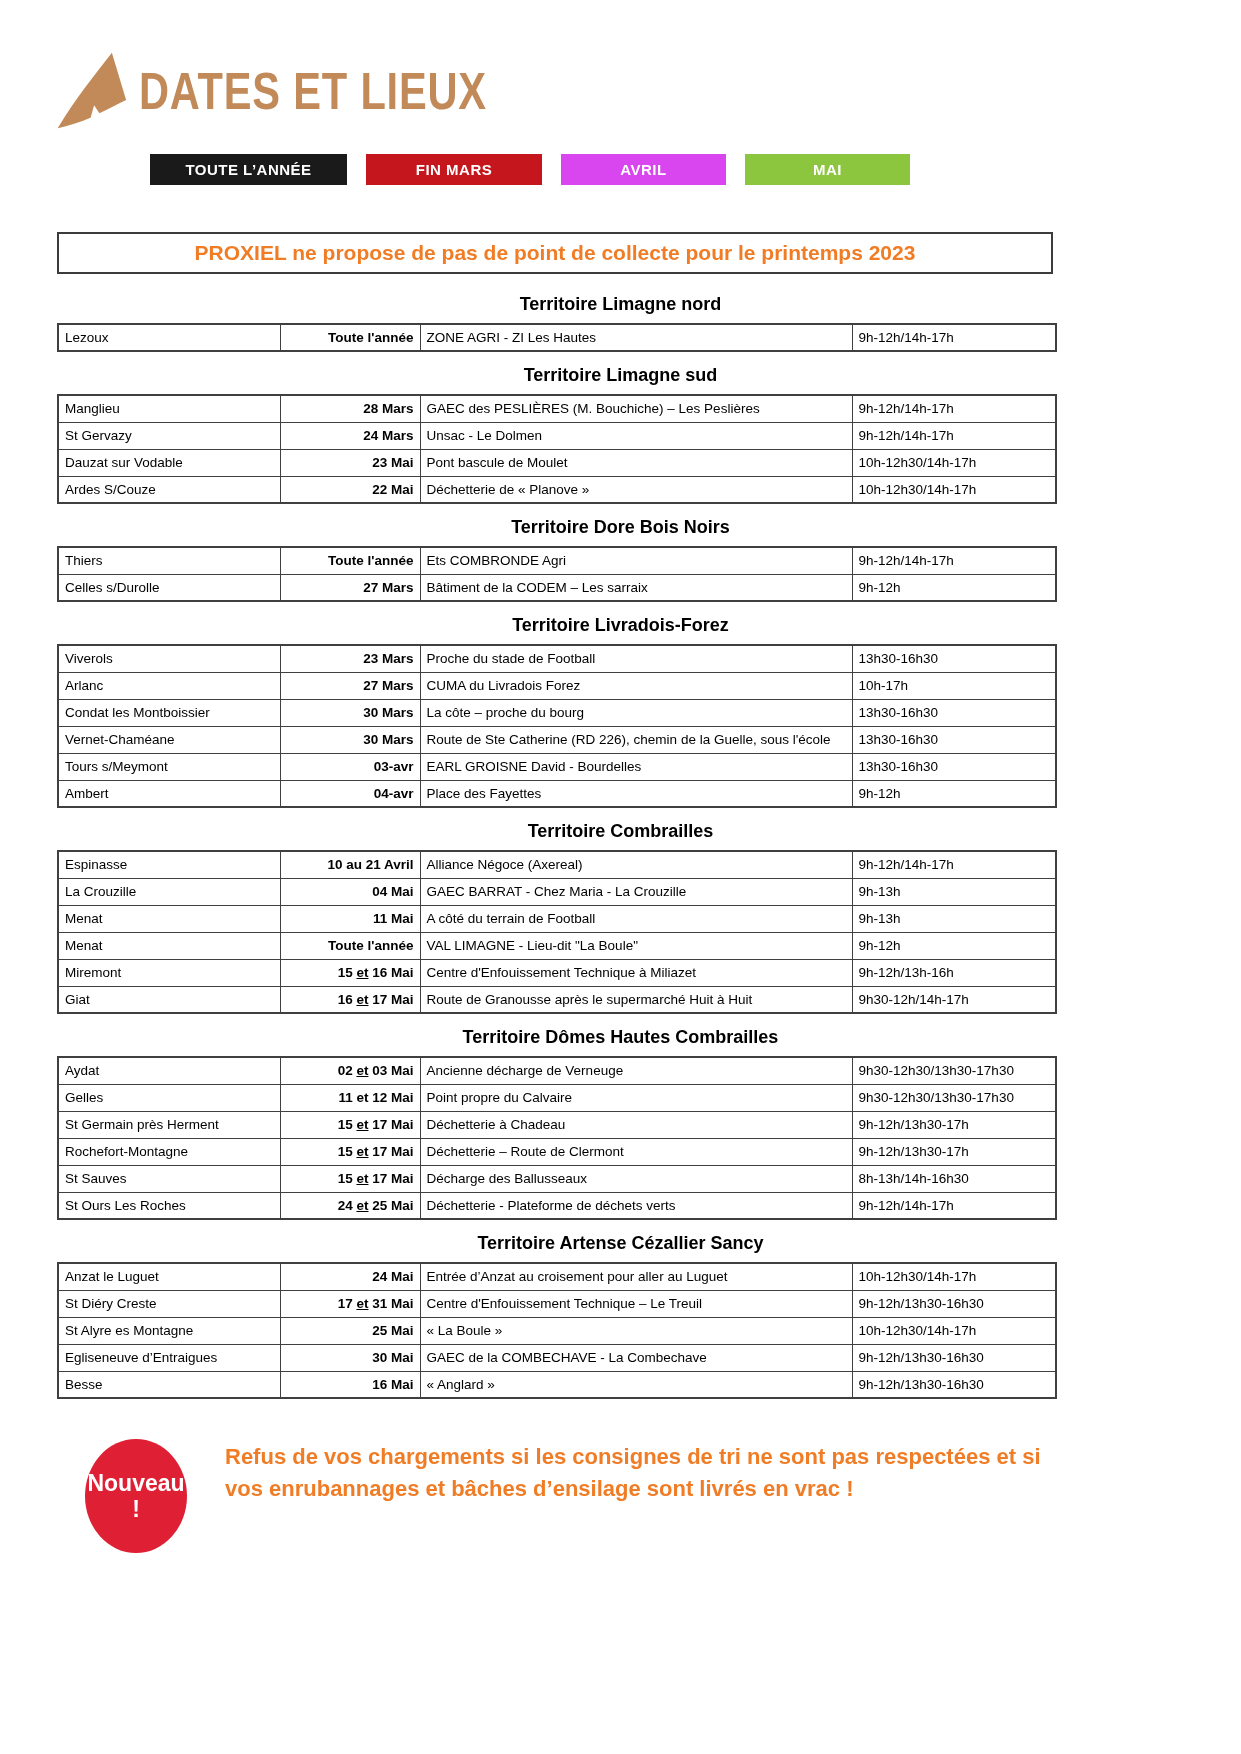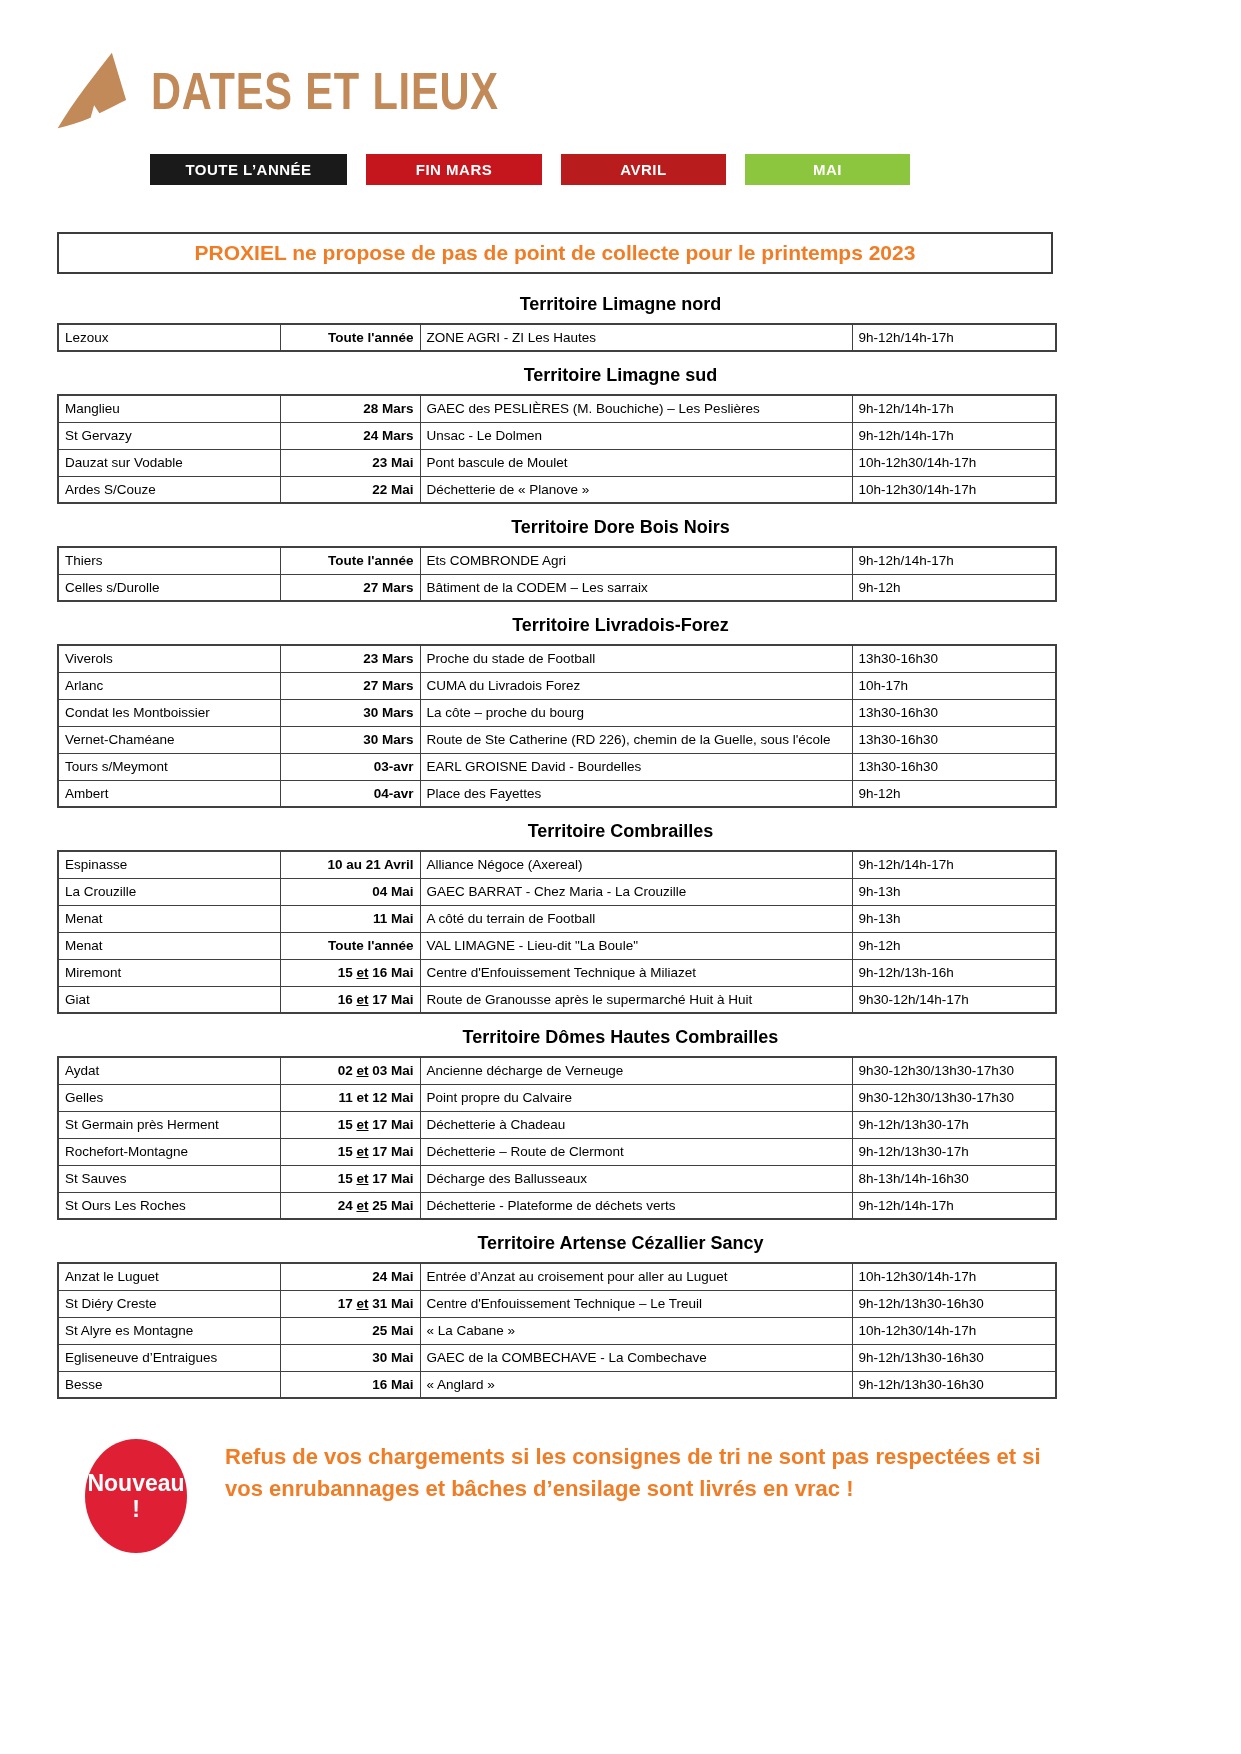--- a/index.html
+++ b/index.html
@@ -5,21 +5,21 @@
   * { box-sizing: border-box; }
   html, body { margin: 0; padding: 0; }
   body {
     width: 1241px; height: 1754px;
     background: #ffffff;
     font-family: "Liberation Sans", sans-serif;
     position: relative; overflow: hidden;
   }
 
   
-  .logo-row { display: flex; align-items: center; gap: 16px; padding: 50px 0 0 55px; }
+  .logo-row { display: flex; align-items: center; gap: 4px; padding: 50px 0 0 55px; }
   .logo-mark { width: 80px; height: 82px; flex: 0 0 auto; }
   .logo-title {
     font-size: 52px; font-weight: bold; color: #C18A58;
     transform: scaleX(0.80); transform-origin: left center;
     white-space: nowrap; letter-spacing: 1px;
   }
 
   
   .tabs { display: flex; gap: 19px; margin: 22px 0 0 150px; }
   .tab {
@@ -73,21 +73,21 @@
 <div class="logo-row">
   <svg class="logo-mark" viewBox="0 0 90 92" xmlns="http://www.w3.org/2000/svg">
     <path d="M3 88 C 22 56, 46 26, 64 3 L 80 56 C 72 60, 62 65, 50 71 L 44 62 L 40 76 C 28 81, 15 85, 3 88 Z" fill="#C18A58"></path>
   </svg>
   <div class="logo-title">DATES ET LIEUX</div>
 </div>
 
 <div class="tabs">
     <div class="tab" style="background: rgb(26, 26, 26);">TOUTE L’ANNÉE</div>
     <div class="tab" style="background: rgb(196, 22, 28);">FIN MARS</div>
-    <div class="tab" style="background: #b91c1c;">AVRIL</div>
+    <div class="tab" style="background: #d946ef;">AVRIL</div>
     <div class="tab" style="background: rgb(140, 198, 63);">MAI</div>
   </div>
 
 <div class="notice">PROXIEL ne propose de pas de point de collecte pour le printemps 2023</div>
 
 <div class="sections">
   <section class="territory">
     <h2 class="territory-title">Territoire Limagne nord</h2>
     <table class="grid">
       <colgroup>
@@ -339,21 +339,21 @@
           </tr>
           <tr>
             <td>St Diéry Creste</td>
             <td class="date-cell c-green">17 <span class="u">et</span> 31 Mai</td>
             <td>Centre d'Enfouissement Technique – Le Treuil</td>
             <td>9h-12h/13h30-16h30</td>
           </tr>
           <tr>
             <td>St Alyre es Montagne</td>
             <td class="date-cell c-green">25 Mai</td>
-            <td>« La Cabane »</td>
+            <td>« La Boule »</td>
             <td>10h-12h30/14h-17h</td>
           </tr>
           <tr>
             <td>Egliseneuve d’Entraigues</td>
             <td class="date-cell c-green">30 Mai</td>
             <td>GAEC de la COMBECHAVE - La Combechave</td>
             <td>9h-12h/13h30-16h30</td>
           </tr>
           <tr>
             <td>Besse</td>

